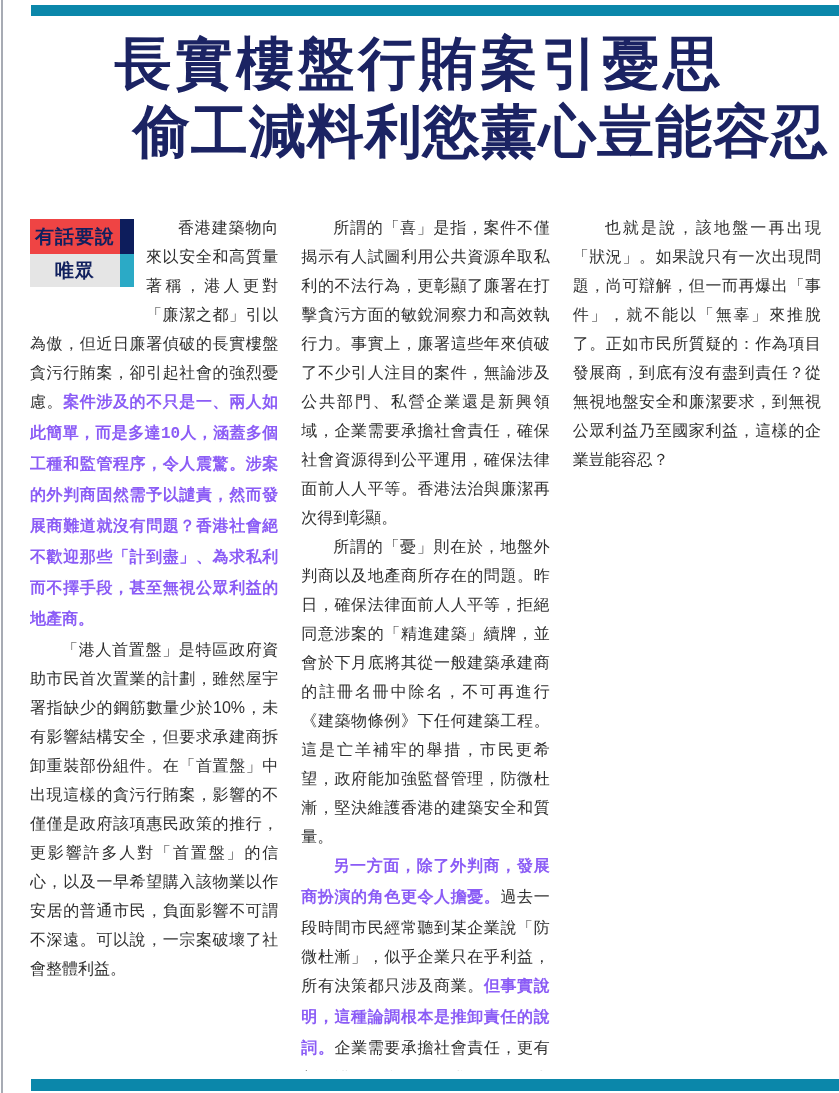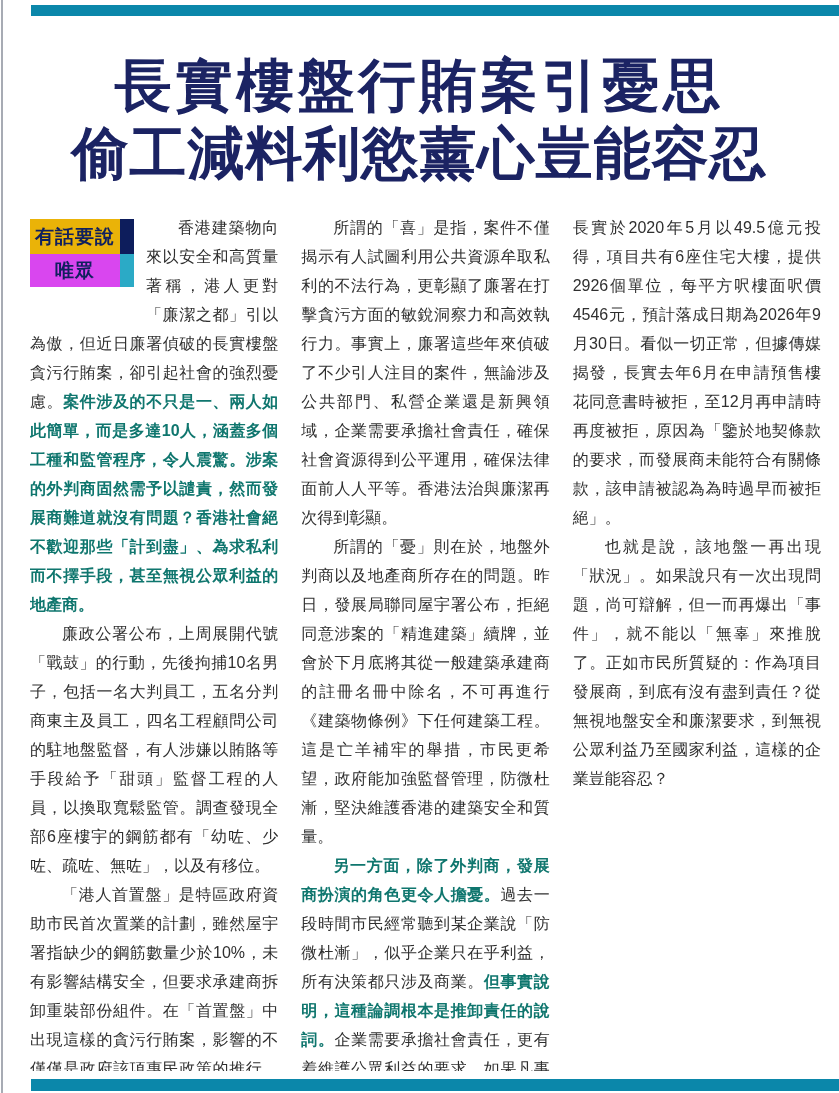--- a/index.html
+++ b/index.html
@@ -4,44 +4,44 @@
 <style>
   html,body{margin:0;padding:0;background:#ffffff;}
   .page{
     position:relative;width:839px;height:1093px;overflow:hidden;background:#ffffff;
     font-family:"Liberation Sans",sans-serif;
   }
   .edge-line{position:absolute;left:1px;top:0;bottom:0;width:2px;background:#a7abb4;}
   .top-bar{position:absolute;left:31px;right:0;top:5px;height:11px;background:#0b87aa;}
   .bottom-bar{position:absolute;left:31px;right:0;top:1079px;height:12px;background:#0b87aa;}
   .headline{
-    position:absolute;top:52px;left:10px;right:10px;text-align:center;
+    position:absolute;top:30px;left:10px;right:10px;text-align:center;
     color:#1b2363;font-weight:bold;
   }
   .headline .l1{font-size:57px;line-height:66px;letter-spacing:4px;}
-  .headline .l2{font-size:57px;line-height:70px;letter-spacing:1px;}
+  .headline .l2{font-size:57px;line-height:70px;letter-spacing:1px;text-align:right;}
   .content{
     position:absolute;top:213px;left:30px;width:791px;height:858px;
     display:flex;gap:23px;overflow:hidden;
   }
   .col{
     flex:1;min-width:0;text-align:justify;text-justify:inter-ideograph;
     font-size:16px;line-height:29px;color:#2f2f2f;
   }
   .col p{margin:0;text-indent:32px;}
   .col p.noindent{text-indent:0;}
-  .col .b{font-weight:bold;color:#0f766e;}
+  .col .b{font-weight:bold;color:#8b5cf6;font-family:Liberation Mono, monospace;}
   .kicker{float:left;width:104px;margin:6px 12px 22px 0;}
   .kicker-row{display:flex;height:35px;}
   .kicker-row.r2{height:33px;}
   .kicker-label{
     flex:1;display:flex;align-items:center;justify-content:center;
-    background:#eab308;color:#10205e;font-weight:bold;font-size:19px;letter-spacing:1px;
+    background:#ef4444;color:#10205e;font-weight:bold;font-size:19px;letter-spacing:1px;
   }
-  .kicker-row.r2 .kicker-label{background:#d946ef;}
+  .kicker-row.r2 .kicker-label{background:#e5e5e5;}
   .kicker-accent{width:14px;background:#0d1d5c;}
   .kicker-row.r2 .kicker-accent{background:#2baac6;}
 </style>
 </head>
 <body>
 
 <div class="page">
   <div class="edge-line"></div>
   <div class="top-bar"></div>
 
@@ -56,28 +56,26 @@
         <div class="kicker-row r1">
           <span class="kicker-label">有話要說</span>
           <span class="kicker-accent"></span>
         </div>
         <div class="kicker-row r2">
           <span class="kicker-label">唯眾</span>
           <span class="kicker-accent"></span>
         </div>
       </div>
     <p class=""><span>香港建築物向來以安全和高質量著稱，港人更對「廉潔之都」引以為傲，但近日廉署偵破的長實樓盤貪污行賄案，卻引起社會的強烈憂慮。</span><span class="b">案件涉及的不只是一、兩人如此簡單，而是多達10人，涵蓋多個工種和監管程序，令人震驚。涉案的外判商固然需予以譴責，然而發展商難道就沒有問題？香港社會絕不歡迎那些「計到盡」、為求私利而不擇手段，甚至無視公眾利益的地產商。</span></p>
-        <p class=""><span>廉政公署公布，上周展開代號「戰鼓」的行動，先後拘捕10名男子，包括一名大判員工，五名分判商東主及員工，四名工程顧問公司的駐地盤監督，有人涉嫌以賄賂等手段給予「甜頭」監督工程的人員，以換取寬鬆監管。調查發現全部6座樓宇的鋼筋都有「幼咗、少咗、疏咗、無咗」，以及有移位。</span></p>
         <p class=""><span>「港人首置盤」是特區政府資助市民首次置業的計劃，雖然屋宇署指缺少的鋼筋數量少於10%，未有影響結構安全，但要求承建商拆卸重裝部份組件。在「首置盤」中出現這樣的貪污行賄案，影響的不僅僅是政府該項惠民政策的推行，更影響許多人對「首置盤」的信心，以及一早希望購入該物業以作安居的普通市民，負面影響不可謂不深遠。可以說，一宗案破壞了社會整體利益。</span></p>
       </div>
     <div class="col">
         <p class=""><span>所謂的「喜」是指，案件不僅揭示有人試圖利用公共資源牟取私利的不法行為，更彰顯了廉署在打擊貪污方面的敏銳洞察力和高效執行力。事實上，廉署這些年來偵破了不少引人注目的案件，無論涉及公共部門、私營企業還是新興領域，企業需要承擔社會責任，確保社會資源得到公平運用，確保法律面前人人平等。香港法治與廉潔再次得到彰顯。</span></p>
-        <p class=""><span>所謂的「憂」則在於，地盤外判商以及地產商所存在的問題。昨日，發展局聯同屋宇署公布，拒絕同意涉案的「精進建築」續牌，並會於下月底將其從一般建築承建商的註冊名冊中除名，不可再進行《建築物條例》下任何建築工程。這是亡羊補牢的舉措，市民更希望，政府能加強監督管理，防微杜漸，堅決維護香港的建築安全和質量。</span></p>
+        <p class=""><span>所謂的「憂」則在於，地盤外判商以及地產商所存在的問題。昨日，確保法律面前人人平等，拒絕同意涉案的「精進建築」續牌，並會於下月底將其從一般建築承建商的註冊名冊中除名，不可再進行《建築物條例》下任何建築工程。這是亡羊補牢的舉措，市民更希望，政府能加強監督管理，防微杜漸，堅決維護香港的建築安全和質量。</span></p>
         <p class=""><span class="b">另一方面，除了外判商，發展商扮演的角色更令人擔憂。</span><span>過去一段時間市民經常聽到某企業說「防微杜漸」，似乎企業只在乎利益，所有決策都只涉及商業。</span><span class="b">但事實說明，這種論調根本是推卸責任的說詞。</span><span>企業需要承擔社會責任，更有着維護公眾利益的要求。如果凡事「計到盡」，一切只着眼於自身利益、一切只考慮能否賺到更多的金錢，那麼，這樣的企業是不可能受人尊重，也不可能走得長遠。</span></p>
       </div>
     <div class="col">
-        <p class="noindent"><span>長實於2020年5月以49.5億元投得，項目共有6座住宅大樓，提供2926個單位，每平方呎樓面呎價4546元，預計落成日期為2026年9月30日。看似一切正常，但據傳媒揭發，長實去年6月在申請預售樓花同意書時被拒，至12月再申請時再度被拒，原因為「鑒於地契條款的要求，而發展商未能符合有關條款，該申請被認為為時過早而被拒絕」。</span></p>
         <p class=""><span>也就是說，該地盤一再出現「狀況」。如果說只有一次出現問題，尚可辯解，但一而再爆出「事件」，就不能以「無辜」來推脫了。正如市民所質疑的：作為項目發展商，到底有沒有盡到責任？從無視地盤安全和廉潔要求，到無視公眾利益乃至國家利益，這樣的企業豈能容忍？</span></p>
       </div>
   </div>
 
   <div class="bottom-bar"></div>
 </div>
 
 </body></html>

